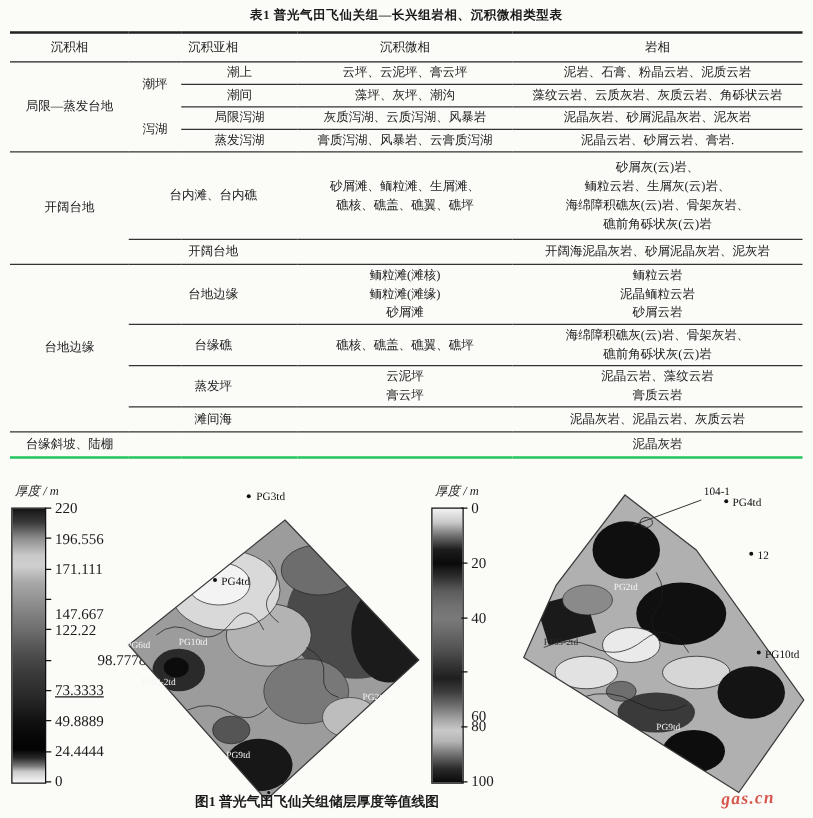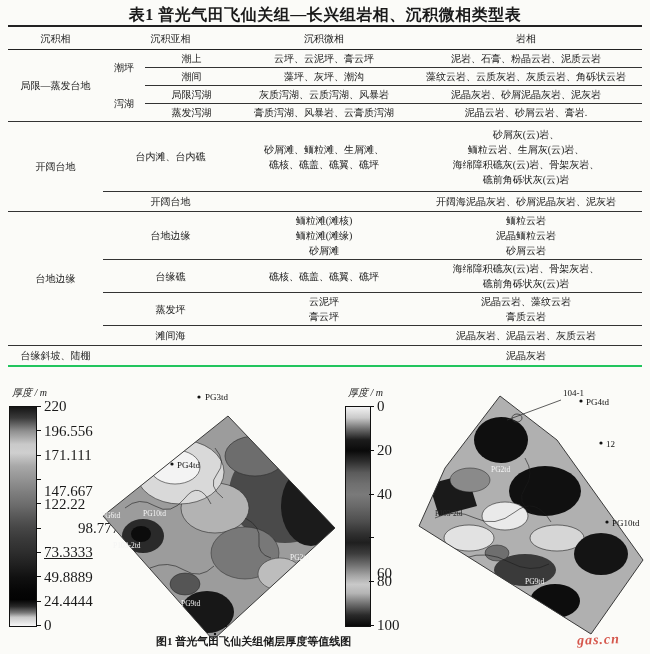--- a/index.html
+++ b/index.html
@@ -1,35 +1,35 @@
 <!DOCTYPE html>
 <html><head>
 <meta charset="utf-8">
 <style>
   html,body{margin:0;padding:0;}
   body{width:650px;height:654px;background:#fbfbf8;font-family:"Liberation Serif","DejaVu Serif",serif;color:#1a1a1a;}
   .page{position:relative;width:650px;height:654px;overflow:hidden;}
-  .title{position:absolute;top:5px;left:0;width:650px;text-align:center;font-size:16px;font-weight:bold;letter-spacing:.5px;}
+  .title{position:absolute;top:5px;left:0;width:650px;text-align:center;font-size:10px;font-weight:bold;letter-spacing:.5px;}
   
   table.tbl{position:absolute;top:25px;left:8px;width:634px;border-collapse:collapse;table-layout:fixed;
             border-top:2px solid #222;border-bottom:2px solid #22c55e;font-size:10px;}
   table.tbl td,table.tbl th{padding:1px 2px;text-align:center;vertical-align:middle;font-weight:normal;
             line-height:15px;white-space:pre-line;overflow:hidden;}
   tr.hdr th{border-bottom:1px solid #222;height:20px;}
   .bb{border-bottom:1px solid #333;}
   .h17{height:17px;} .h20{height:20px;} .h33{height:33px;} .h46{height:46px;} .h70{height:70px;}
   
   .cbar{position:absolute;border:1px solid #111;}
   .cbar1{left:9px;top:406px;width:26px;height:219px;
     background:linear-gradient(#151515 0%,#3a3a3a 5%,#8f8f8f 11%,#c9c9c9 17%,#cfcfcf 21%,#a8a8a8 27%,#939393 33%,#7e7e7e 39%,#6b6b6b 45%,#585858 50%,#474747 55%,#3a3a3a 60%,#2e2e2e 66%,#202020 72%,#101010 78%,#060606 84%,#030303 88%,#282828 91%,#7a7a7a 94%,#c9c9c9 96%,#f7f7f7 100%);}
   .cbar2{left:345px;top:406px;width:24px;height:219px;
     background:linear-gradient(#f2f2f2 0%,#c9c9c9 5%,#6e6e6e 10%,#1c1c1c 15%,#0a0a0a 20%,#2f2f2f 25%,#5b5b5b 30%,#6f6f6f 35%,#7a7a7a 40%,#6a6a6a 45%,#4f4f4f 52%,#303030 58%,#1f1f1f 62%,#3d3d3d 67%,#6f6f6f 72%,#a5a5a5 77%,#c9c9c9 81%,#b5b5b5 85%,#6e6e6e 90%,#2a2a2a 95%,#080808 100%);}
   .cbar-label{position:absolute;font-size:10px;font-style:italic;}
   .tick{position:absolute;width:5px;height:1px;background:#111;}
-  .tick-label{position:absolute;font-size:15px;line-height:10px;}
+  .tick-label{position:absolute;font-size:12px;line-height:10px;}
   .map{position:absolute;}
   .caption{position:absolute;font-size:11px;font-weight:bold;white-space:nowrap;margin-left:16px;}
   .cap-red{color:#b03030;}
   .watermark{position:absolute;left:577px;top:632px;font-size:14px;font-style:italic;font-weight:bold;
              color:#cf3b30;opacity:.85;letter-spacing:1px;transform:rotate(-2deg);}
   .well-txt{font-family:"Liberation Serif","DejaVu Serif",serif;}
 </style>
 </head>
 <body>
 

